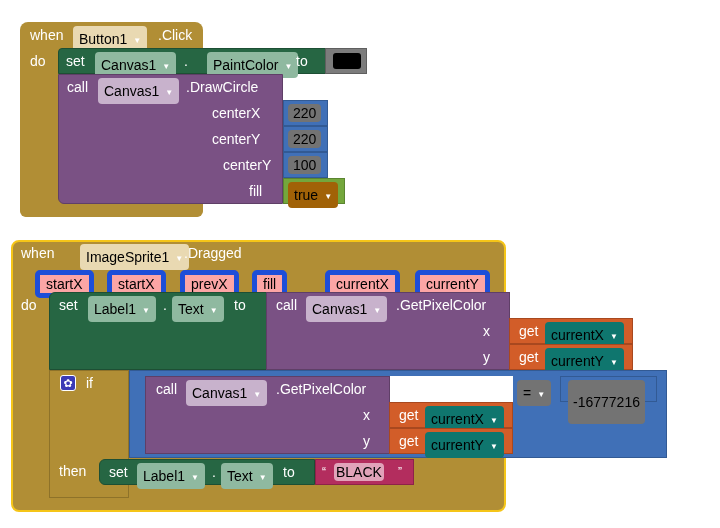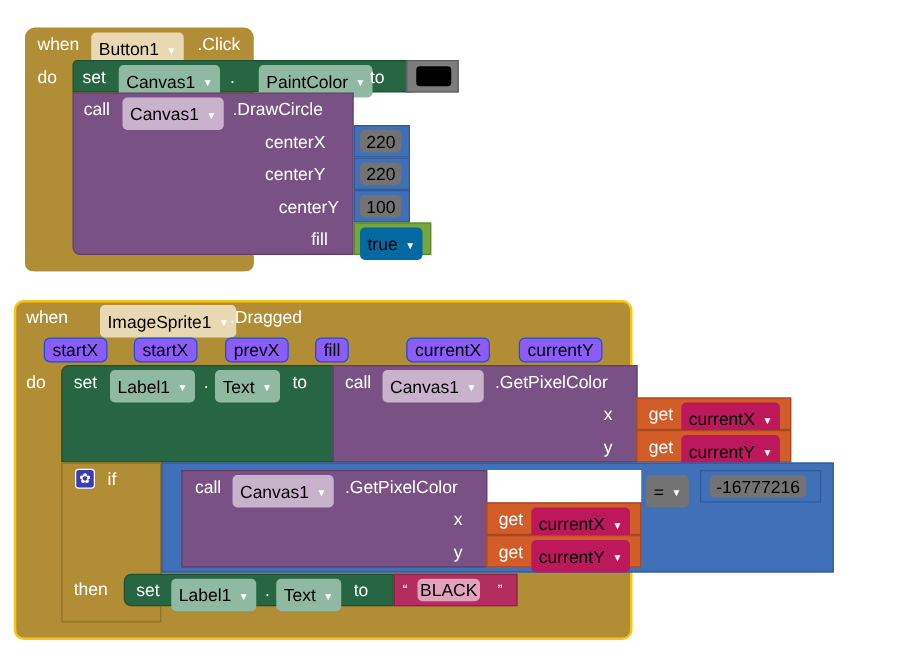--- a/index.html
+++ b/index.html
@@ -11,24 +11,24 @@
   .grn{background:#266643;border:1px solid #1d4f34}
   .pur{background:#7a5184;border:1px solid #5f3f67}
   .blu{background:#4070b7;border:1px solid #325a94}
   .org{background:#d25d29;border:1px solid #a8481f}
   .lim{background:#74a73c;border:1px solid #5b8530}
   .mag{background:#b32d5e;border:1px solid #8d2249}
   .dd-ev{background:#e9d9b2}
   .dd-grn{background:#8fb9a0}
   .dd-pur{background:#c8b2cc}
   .dd-blu{background:#737373}
-  .dd-org{background:#be185d}
-  .dd-lim{background:#0369a1}
+  .dd-org{background:#0f766e}
+  .dd-lim{background:#a16207}
   .dd-mag{background:#e1a3ba}
-  .param{position:absolute;background:#8b5cf6;border-radius:5px;height:18px;line-height:18px;padding:0 6px;color:#000;border:1px solid #1d4ed8}
+  .param{position:absolute;background:#fca5a5;border-radius:5px;height:18px;line-height:18px;padding:0 6px;color:#000;border:5px solid #1d4ed8}
 </style>
 </head>
 <body>
 
 <div class="abs ev" style="left:20px;top:22px;width:183px;height:195px;border-radius:8px 8px 8px 8px"></div>
 <div class="abs" style="left:20px;top:205px;width:183px;height:12px;background:#b18e35;border-radius:0 0 6px 6px"></div>
 <span class="t" style="left:30px;top:26px">when</span>
 <div class="dd dd-ev" style="left:73px;top:26px"><span>Button1</span><span class="arr">▼</span></div>
 <span class="t" style="left:158px;top:26px">.Click</span>
 <span class="t" style="left:30px;top:52px">do</span>
@@ -116,21 +116,21 @@
 <div class="abs org" style="left:389px;top:402px;width:124px;height:26px"></div>
 <span class="t" style="left:399px;top:406px">get</span>
 <div class="dd dd-org" style="left:425px;top:406px"><span>currentX</span><span class="arr">▼</span></div>
 
 <div class="abs org" style="left:389px;top:428px;width:124px;height:26px"></div>
 <span class="t" style="left:399px;top:432px">get</span>
 <div class="dd dd-org" style="left:425px;top:432px"><span>currentY</span><span class="arr">▼</span></div>
 
 <div class="dd dd-blu" style="left:517px;top:380px"><span>=</span><span class="arr">▼</span></div>
 <div class="abs blu" style="left:560px;top:376px;width:97px;height:26px"></div>
-<div class="dd dd-blu" style="left:568px;top:380px;padding:0 5px">-16777216</div>
+<div class="dd dd-blu" style="left:568px;top:380px;padding:13px 5px">-16777216</div>
 
 <div class="abs grn" style="left:99px;top:459px;width:216px;height:26px;border-radius:6px 0 0 6px"></div>
 <span class="t" style="left:109px;top:463px">set</span>
 <div class="dd dd-grn" style="left:137px;top:463px"><span>Label1</span><span class="arr">▼</span></div>
 <span class="t" style="left:212px;top:463px">.</span>
 <div class="dd dd-grn" style="left:221px;top:463px"><span>Text</span><span class="arr">▼</span></div>
 <span class="t" style="left:283px;top:463px">to</span>
 
 <div class="abs mag" style="left:315px;top:459px;width:99px;height:26px"></div>
 <span class="t" style="left:322px;top:463px;font-size:12px">“</span>

